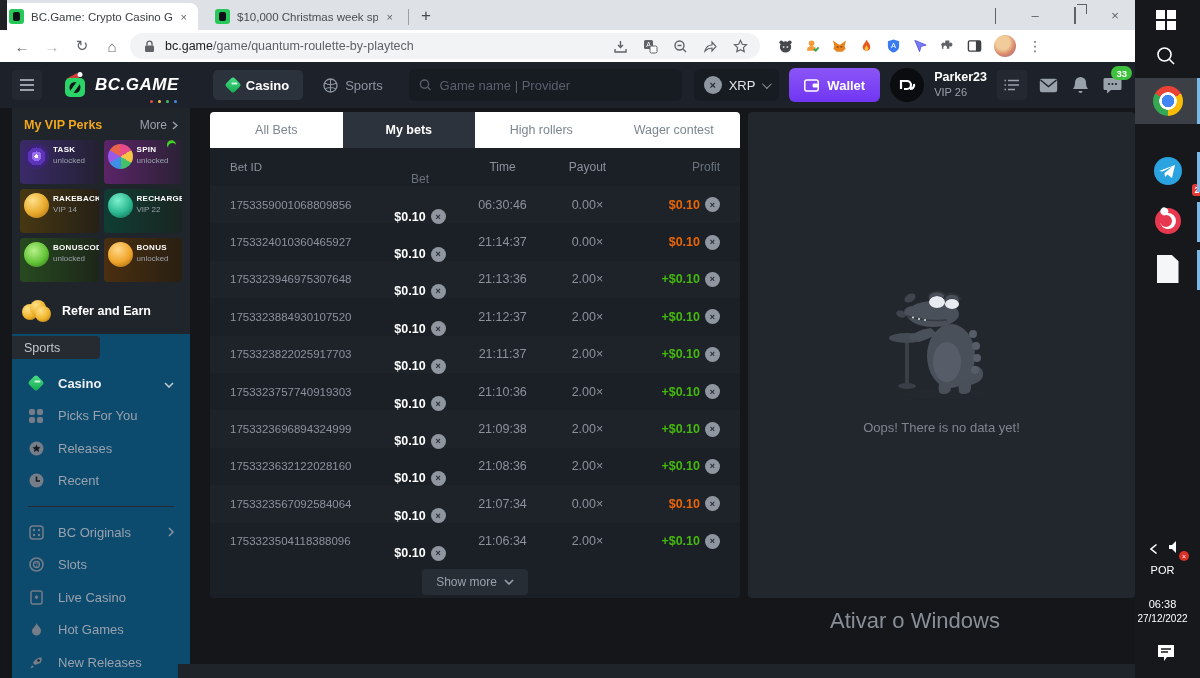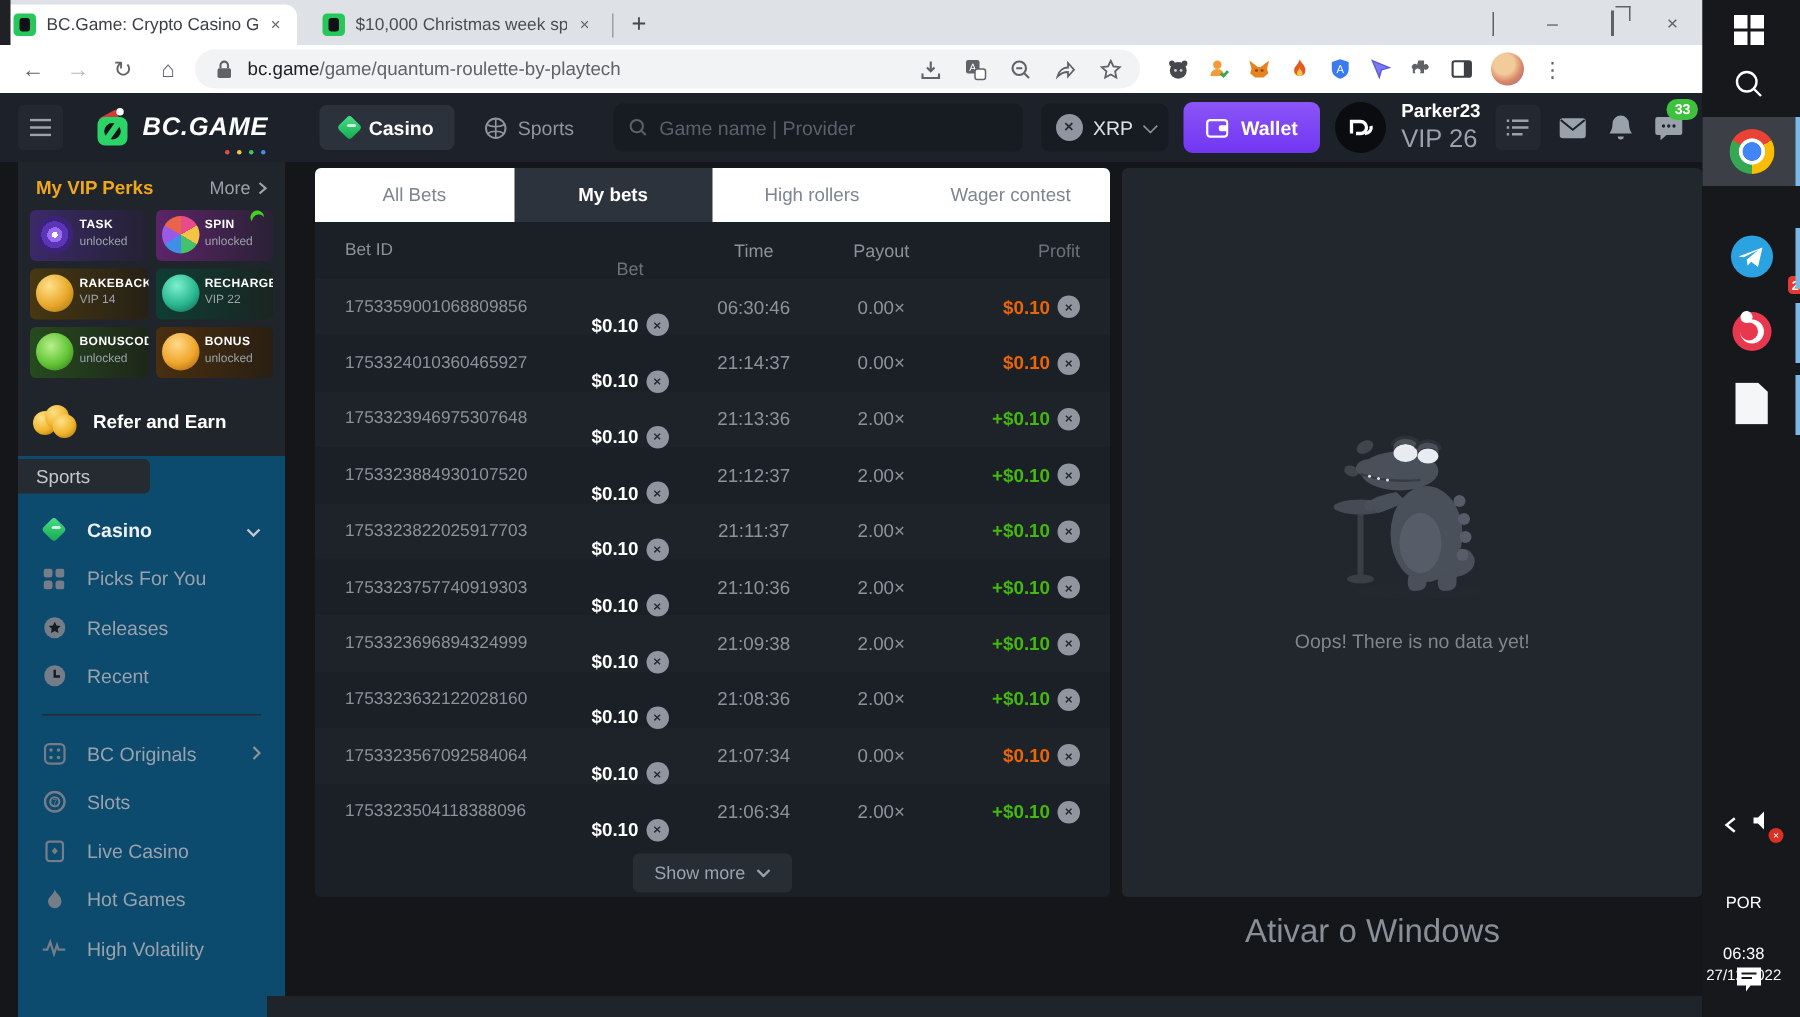--- a/index.html
+++ b/index.html
@@ -73,33 +73,33 @@
   .coin.sm { width:15px; height:15px; font-size:9px; flex:0 0 15px; }
   .caret { width:7px; height:7px; border-right:1.6px solid #8f96a0; border-bottom:1.6px solid #8f96a0;
     transform:rotate(45deg) translateY(-2px); }
   .wallet-btn { height:34px; padding:0 15px; border-radius:6px;
     background:linear-gradient(180deg,#8b55f7,#7136f2); color:#fff; font-weight:700; font-size:13px;
     display:flex; align-items:center; gap:8px; }
   .uavatar { width:34px; height:34px; border-radius:50%; background:#0b0c0f; display:flex;
     align-items:center; justify-content:center; }
   .umeta { line-height:1.25; }
   .uname { font-size:12.5px; font-weight:700; color:#fff; }
-  .uvip { font-size:17px; color:#9aa1ab; }
+  .uvip { font-size:11px; color:#9aa1ab; }
   .hicon { width:22px; height:22px; display:flex; align-items:center; justify-content:center; position:relative; }
   .badge-green { position:absolute; top:-8px; right:-9px; background:#3ec13d; color:#fff;
     font-size:9.5px; font-weight:700; border-radius:9px; padding:1.5px 5px; }
 
   
   .sidebar { position:absolute; left:12px; top:46px; bottom:0; width:178px; background:#0c4a6e; overflow:hidden; }
   .top-panel { background:#20252c; padding:8px 8px 10px; }
   .perks-head { display:flex; justify-content:space-between; align-items:center; padding:2px 4px 8px; }
   .perks-title { color:#f2a71b; font-weight:700; font-size:12.5px; }
   .more { color:#99a1ab; font-size:12px; display:flex; align-items:center; gap:5px; }
   .perks-grid { display:grid; grid-template-columns:1fr 1fr; gap:5px; }
-  .perk { height:34px; border-radius:4px; position:relative; padding:5px 2px 0 33px; overflow:hidden; }
+  .perk { height:44px; border-radius:4px; position:relative; padding:5px 2px 0 33px; overflow:hidden; }
   .perk .t { font-size:8px; font-weight:800; color:#fff; letter-spacing:.3px; }
   .perk .s { font-size:8px; color:#9aa2ac; margin-top:2px; }
   .perk-icon { position:absolute; left:4px; top:4px; width:25px; height:25px; border-radius:50%; }
   .perk.task { background:linear-gradient(90deg,#3a2a68,#242133); }
   .perk.task .perk-icon { background:radial-gradient(circle,#fff 0 2px,#9a6df0 2px 5px,#5b34b8 5px 9px,#3c2378 9px); }
   .perk.spin { background:linear-gradient(90deg,#5c2468,#2a2135); }
   .perk.spin .perk-icon { background:conic-gradient(#e84b8a 0 60deg,#f6c445 0 120deg,#43c16b 0 180deg,#3f8fe8 0 240deg,#9b59e8 0 300deg,#e8644b 0); }
   .crescent { position:absolute; right:5px; top:3px; width:9px; height:9px; border-radius:50%;
     box-shadow:-2.5px 1.5px 0 0 #3fd41f; transform:rotate(100deg); }
   .perk.rakeback { background:linear-gradient(90deg,#473812,#262016); }
@@ -164,21 +164,21 @@
   .run-bar { position:absolute; right:0; width:3px; background:#7ab8e8; }
   .win-logo { width:20px; height:20px; display:grid; grid-template-columns:9px 9px; grid-template-rows:9px 9px; gap:2px; }
   .win-logo i { background:#fff; display:block; }
   .chrome-ic { width:30px; height:30px; border-radius:50%;
     background:radial-gradient(circle at 50% 50%, #4285f4 0 6px, #fff 6.5px 8.5px, rgba(0,0,0,0) 9px),
       conic-gradient(from 60deg, #fbbc05 0 120deg, #34a853 0 240deg, #ea4335 0); }
   .tg { position:relative; }
   .badge-red { position:absolute; right:-7px; bottom:-4px; background:#e53935; color:#fff;
     font-size:8.5px; font-weight:700; border-radius:3px; padding:1px 3px; }
   .note-ic { width:22px; height:28px; background:#f4f6f8; clip-path:polygon(0 0,70% 0,100% 22%,100% 100%,0 100%); }
-  .tb-text { color:#fff; font-size:11px; text-align:center; width:55px;margin-top:32px; }
+  .tb-text { color:#fff; font-size:11px; text-align:center; width:55px; }
   .spk-wrap { position:relative; }
   .badge-x { position:absolute; right:-6px; bottom:-3px; width:10px; height:10px; background:#d93025;
     border-radius:50%; color:#fff; font-size:7px; display:flex; align-items:center; justify-content:center; }
 </style>
 </head>
 <body>
 
 <div class="screen">
 
   <div class="browser">
@@ -527,20 +527,30 @@
               </span>
             <span>Live Casino</span>
           </div>
           <div class="mi">
             <span class="ic">
                 <svg width="13" height="15" viewBox="0 0 13 15">
                   <path d="M6.5 1 C7.5 4 11 5 11 9 a4.5 4.5 0 0 1 -9 0 C2 6 5.5 5 6.5 1 Z" fill="#747d88"></path>
                 </svg>
               </span>
             <span>Hot Games</span>
+          </div>
+          <div class="mi">
+            <span class="ic">
+                <svg width="15" height="15" viewBox="0 0 15 15">
+                  <path d="M12.5 2.5 c-3.5 0 -7 2 -8.5 5.5 l2 2 5.5 -2 c1 -2 1.5 -4 1 -5.5 Z" fill="#747d88"></path>
+                  <circle cx="9.5" cy="5.5" r="1.2" fill="#181c22"></circle>
+                  <path d="M3 10 l-1.5 3.5 L5 12" fill="#747d88"></path>
+                </svg>
+              </span>
+            <span>New Releases</span>
           </div>
           <div class="mi">
             <span class="ic">
                 <svg width="16" height="12" viewBox="0 0 16 12">
                   <path d="M0.5 7 h3 l2 -5 2.5 8 2 -6 1 3 h4.5" stroke="#747d88" stroke-width="1.5" fill="none"></path>
                 </svg>
               </span>
             <span>High Volatility</span>
           </div>
 

